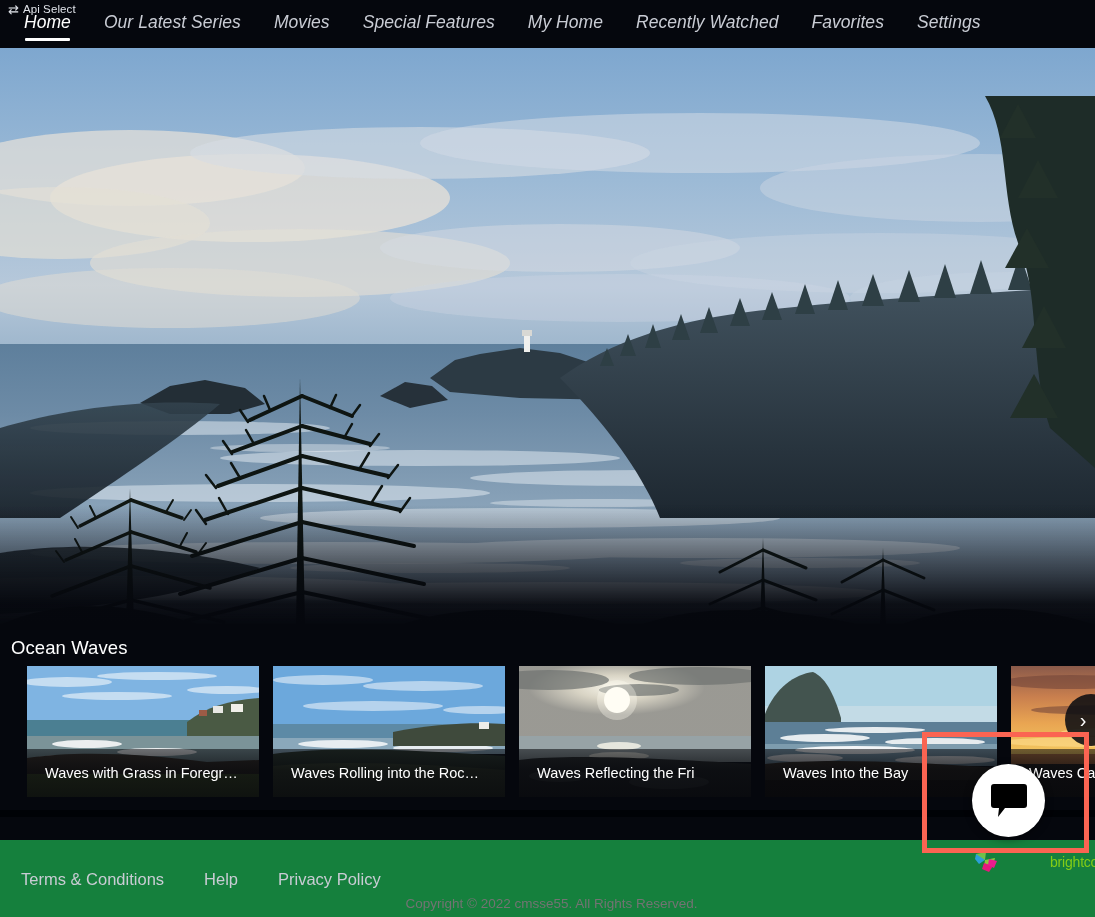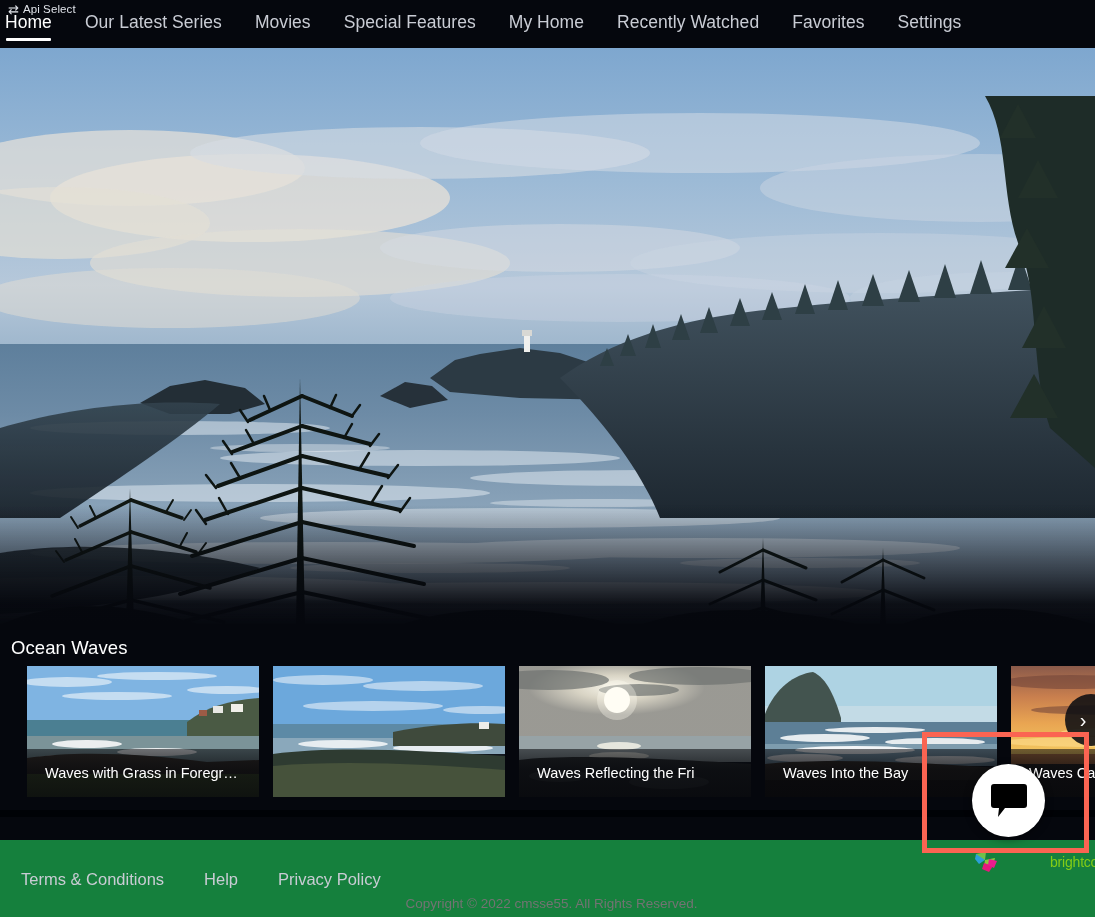--- a/index.html
+++ b/index.html
@@ -50,21 +50,22 @@
     line-height: 13px;
     letter-spacing: 0.1px;
   }
 
   .nav-items {
     position: absolute;
     top: 0; left: 0;
     height: 48px;
     display: flex;
     align-items: flex-start;
-    padding-left: 5px;
+    padding-left: 24px;
+    font-style: italic;
   }
 
   .nav-item {
     position: relative;
     color: #c9ccd4;
     font-size: 17.5px;
     line-height: 20px;
     padding: 12px 0 0 0;
     margin-right: 33px;
     white-space: nowrap;
@@ -561,20 +562,23 @@
           <rect x="0" y="72" width="232" height="16" fill="#8aa8bb"></rect>
           <g fill="#ffffff" opacity="0.8">
             <ellipse cx="70" cy="78" rx="45" ry="4"></ellipse>
             <ellipse cx="170" cy="82" rx="50" ry="4"></ellipse>
           </g>
           <path d="M120 66 C160 58, 200 56, 232 58 L232 80 L120 80 Z" fill="#3f4a3c"></path>
           <rect x="206" y="56" width="10" height="7" fill="#eeeeea"></rect>
           <path d="M0 88 C60 80, 140 84, 232 90 L232 131 L0 131 Z" fill="#2e3b31"></path>
           <path d="M0 100 C70 94, 150 98, 232 104 L232 131 L0 131 Z" fill="#46523b"></path>
         </svg>
+        <div class="card-title-band">
+          <div class="card-title">Waves Rolling into the Roc…</div>
+        </div>
       </div>
 
       <div class="card">
         <svg viewBox="0 0 232 131" preserveAspectRatio="none">
           <defs>
             <radialGradient id="sunglow" cx="0.42" cy="0.3" r="0.38">
               <stop offset="0%" stop-color="#fffdf2"></stop>
               <stop offset="45%" stop-color="#ddd8c8"></stop>
               <stop offset="100%" stop-color="#9b9a94"></stop>
             </radialGradient>

